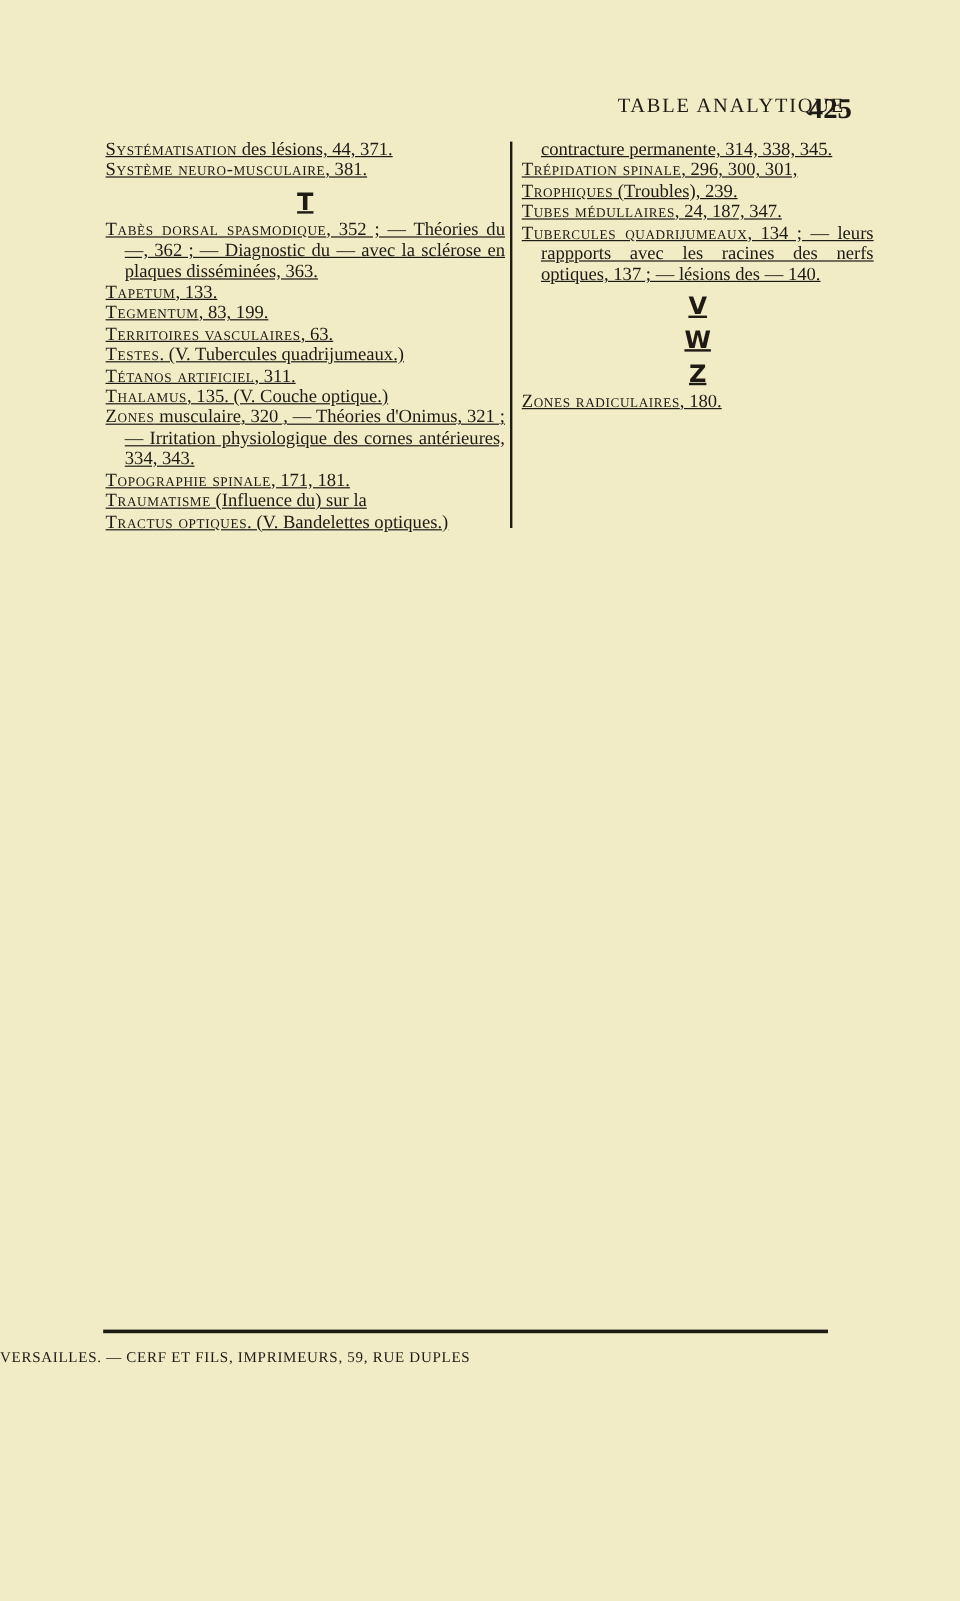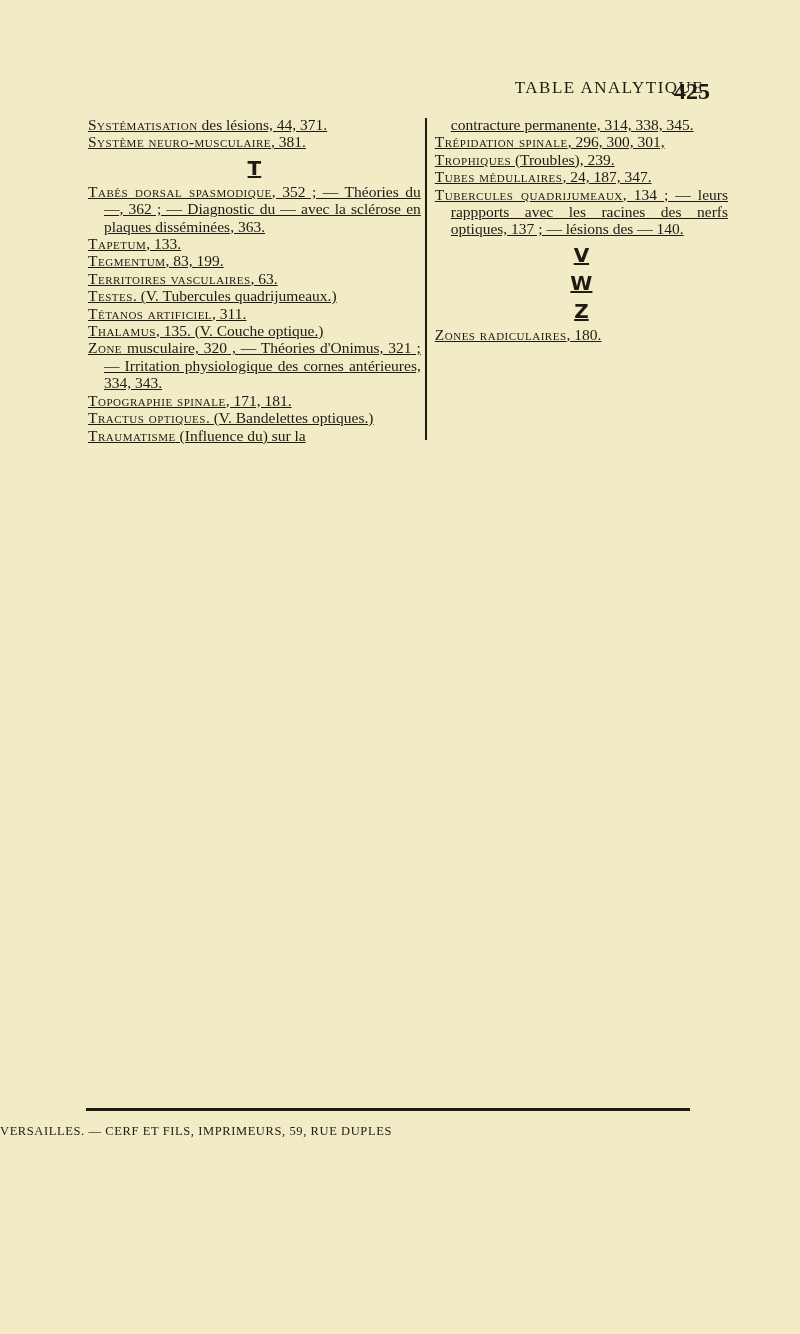--- a/index.html
+++ b/index.html
@@ -63,24 +63,24 @@
 
     <div class="letter">T</div>
 
     <p class="entry"><span class="sc">Tabès dorsal spasmodique</span><span>, 352 ; — Théories du —, 362 ; — Diagnostic du — avec la sclérose en plaques disséminées, 363.</span></p>
     <p class="entry"><span class="sc">Tapetum</span><span>, 133.</span></p>
     <p class="entry"><span class="sc">Tegmentum</span><span>, 83, 199.</span></p>
     <p class="entry"><span class="sc">Territoires vasculaires</span><span>, 63.</span></p>
     <p class="entry"><span class="sc">Testes</span><span>. (V. Tubercules quadrijumeaux.)</span></p>
     <p class="entry"><span class="sc">Tétanos artificiel</span><span>, 311.</span></p>
     <p class="entry"><span class="sc">Thalamus</span><span>, 135. (V. Couche optique.)</span></p>
-    <p class="entry"><span class="sc">Zone</span><span> musculaire, 320 , — Théories d'Onimus, 321 ; — Irritation physiologique des cornes antérieures, 334, 343.</span></p>
+    <p class="entry"><span class="sc">Zones</span><span> musculaire, 320 , — Théories d'Onimus, 321 ; — Irritation physiologique des cornes antérieures, 334, 343.</span></p>
     <p class="entry"><span class="sc">Topographie spinale</span><span>, 171, 181.</span></p>
+    <p class="entry"><span class="sc">Traumatisme</span><span> (Influence du) sur la</span></p>
     <p class="entry"><span class="sc">Tractus optiques</span><span>. (V. Bandelettes optiques.)</span></p>
-    <p class="entry"><span class="sc">Traumatisme</span><span> (Influence du) sur la</span></p>
   </div>
 
   <div class="col-divider"></div>
 
   <div class="col col-right">
     <p class="entry cont">contracture permanente, 314, 338, 345.</p>
     <p class="entry"><span class="sc">Trépidation spinale</span><span>, 296, 300, 301,</span></p>
     <p class="entry"><span class="sc">Trophiques</span><span> (Troubles), 239.</span></p>
     <p class="entry"><span class="sc">Tubes médullaires</span><span>, 24, 187, 347.</span></p>
     <p class="entry"><span class="sc">Tubercules quadrijumeaux</span><span>, 134 ; — leurs rappports avec les racines des nerfs optiques, 137 ; — lésions des — 140.</span></p>

